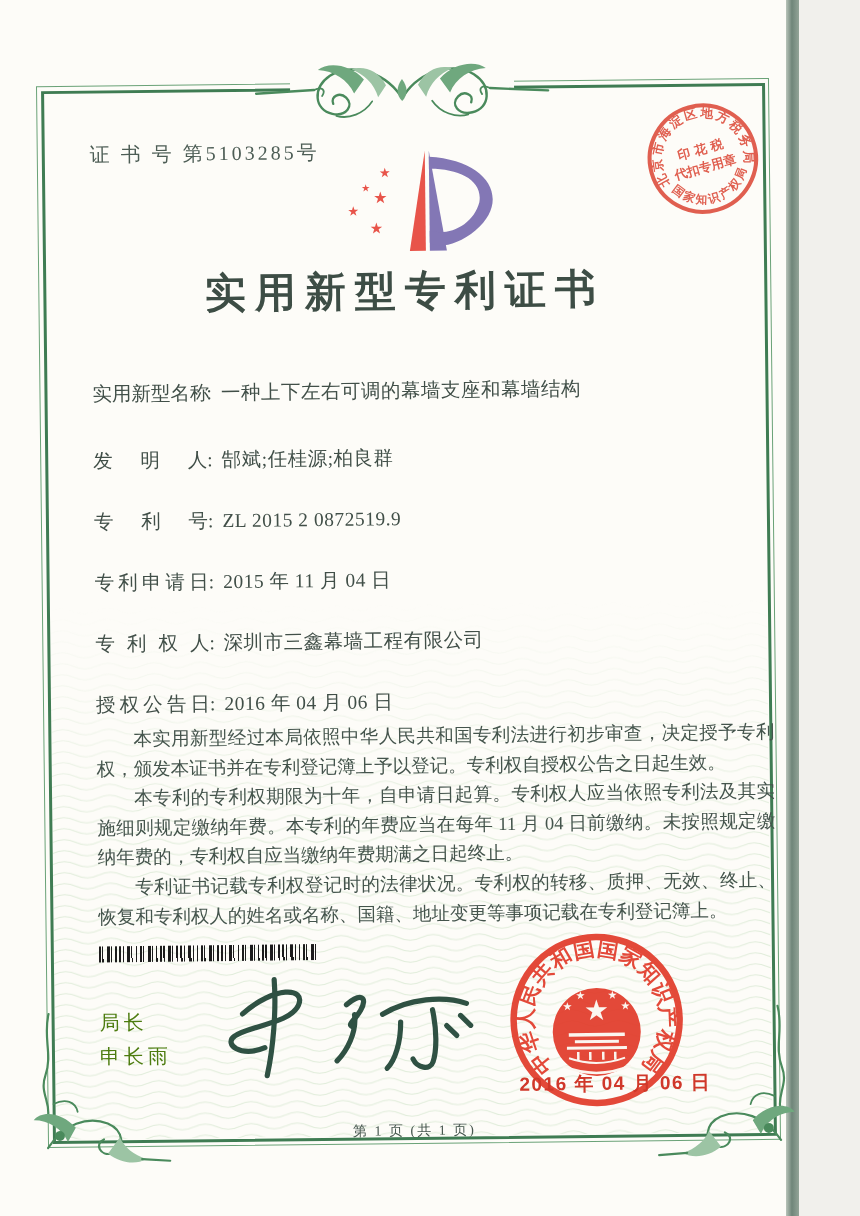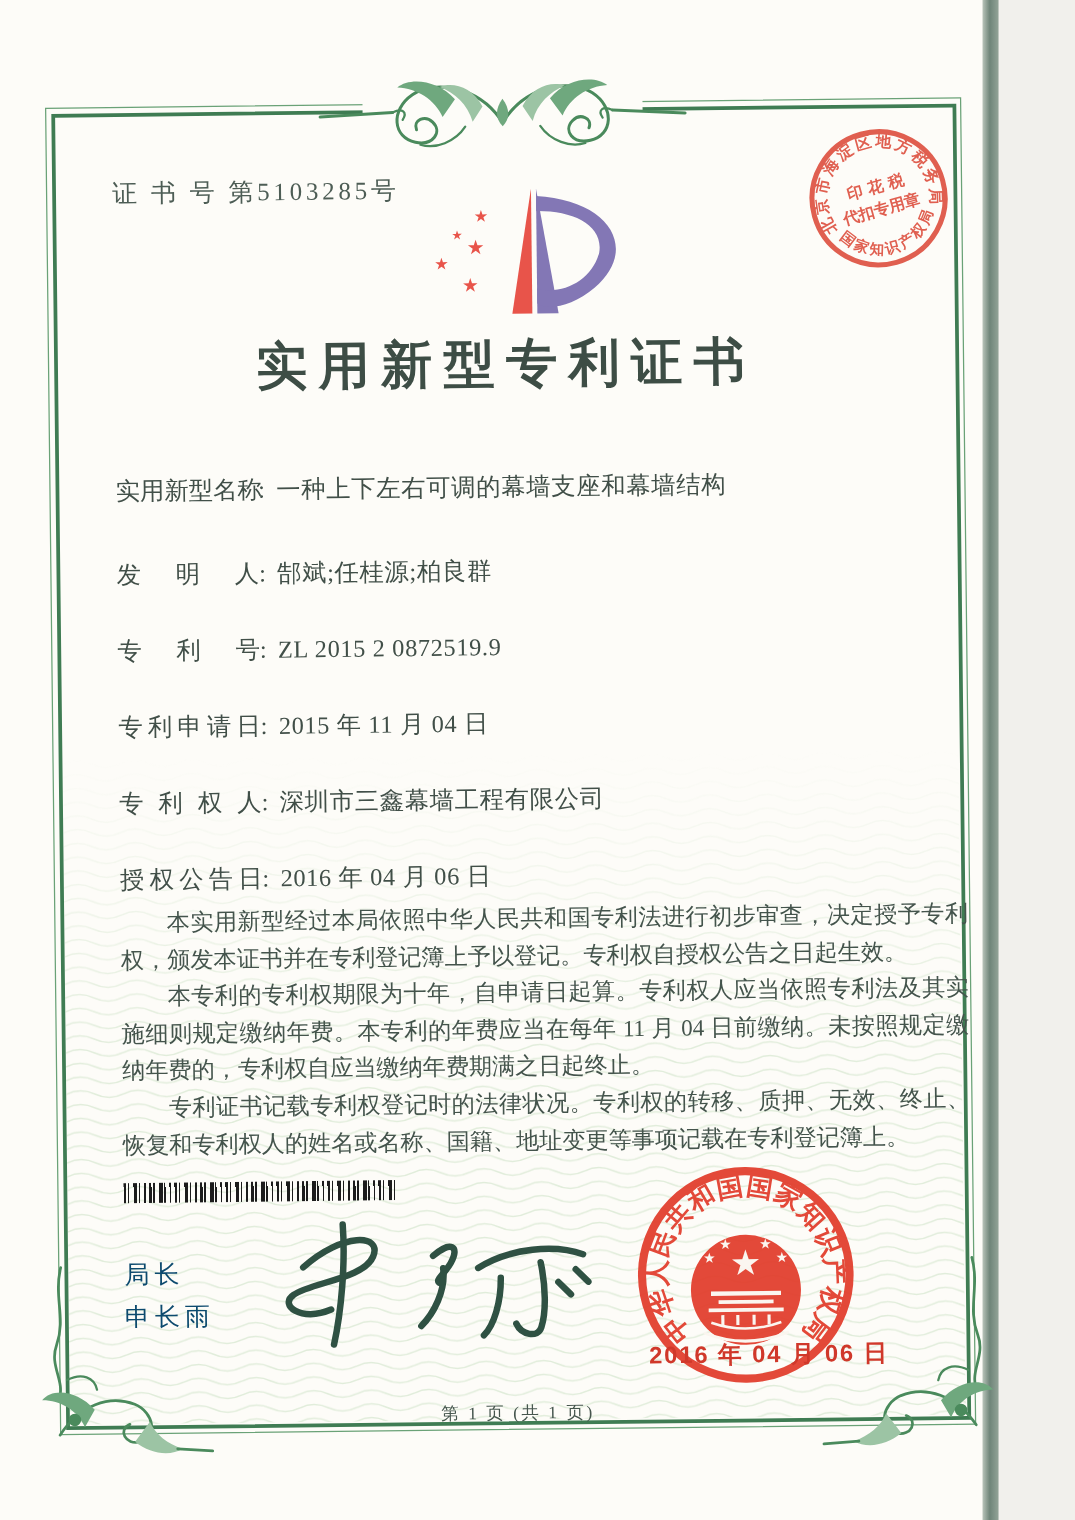--- a/index.html
+++ b/index.html
@@ -44,22 +44,22 @@
 
   .barcode{position:absolute;left:53px;top:861px;width:219px;height:16px;
     background:repeating-linear-gradient(90deg,
       #1c1c1c 0 2px,transparent 2px 3.4px,
       #1c1c1c 3.4px 4.6px,transparent 4.6px 8px,
       #1c1c1c 8px 11px,transparent 11px 12.2px,
       #1c1c1c 12.2px 13.2px,transparent 13.2px 16.4px,
       #1c1c1c 16.4px 17.8px,transparent 17.8px 20.4px);}
 
   .director{position:absolute;left:53px;top:920px;
-    font-family:Liberation Mono, monospace;
-    font-size:20px;color:#0c4a6e;letter-spacing:4px;line-height:34px;}
+    font-family:Liberation Serif, serif;
+    font-size:20px;color:#4d7c0f;letter-spacing:4px;line-height:34px;}
 
   .signature{position:absolute;left:148px;top:886px;width:300px;height:112px;}
 
   .gov-seal{position:absolute;left:450px;top:840px;width:200px;height:200px;opacity:.93;}
 
   .seal-date{position:absolute;left:472px;top:991px;font-size:19px;font-weight:bold;
     color:#d0382a;letter-spacing:1.5px;z-index:5;
     font-family:"Liberation Sans","DejaVu Sans",sans-serif;}
 
   .footer{position:absolute;left:0;top:1040px;width:100%;text-align:center;

